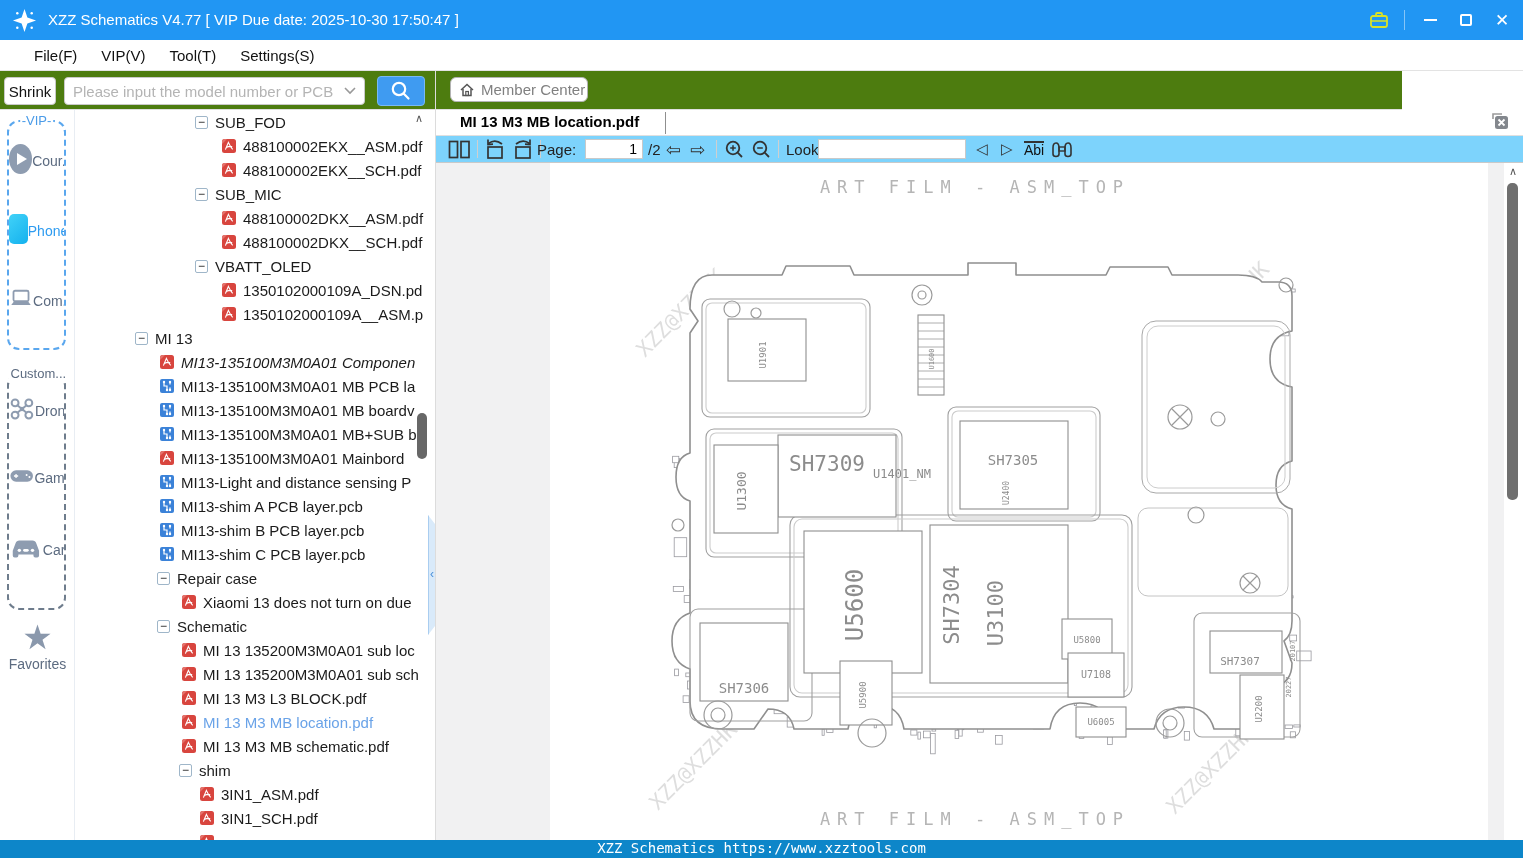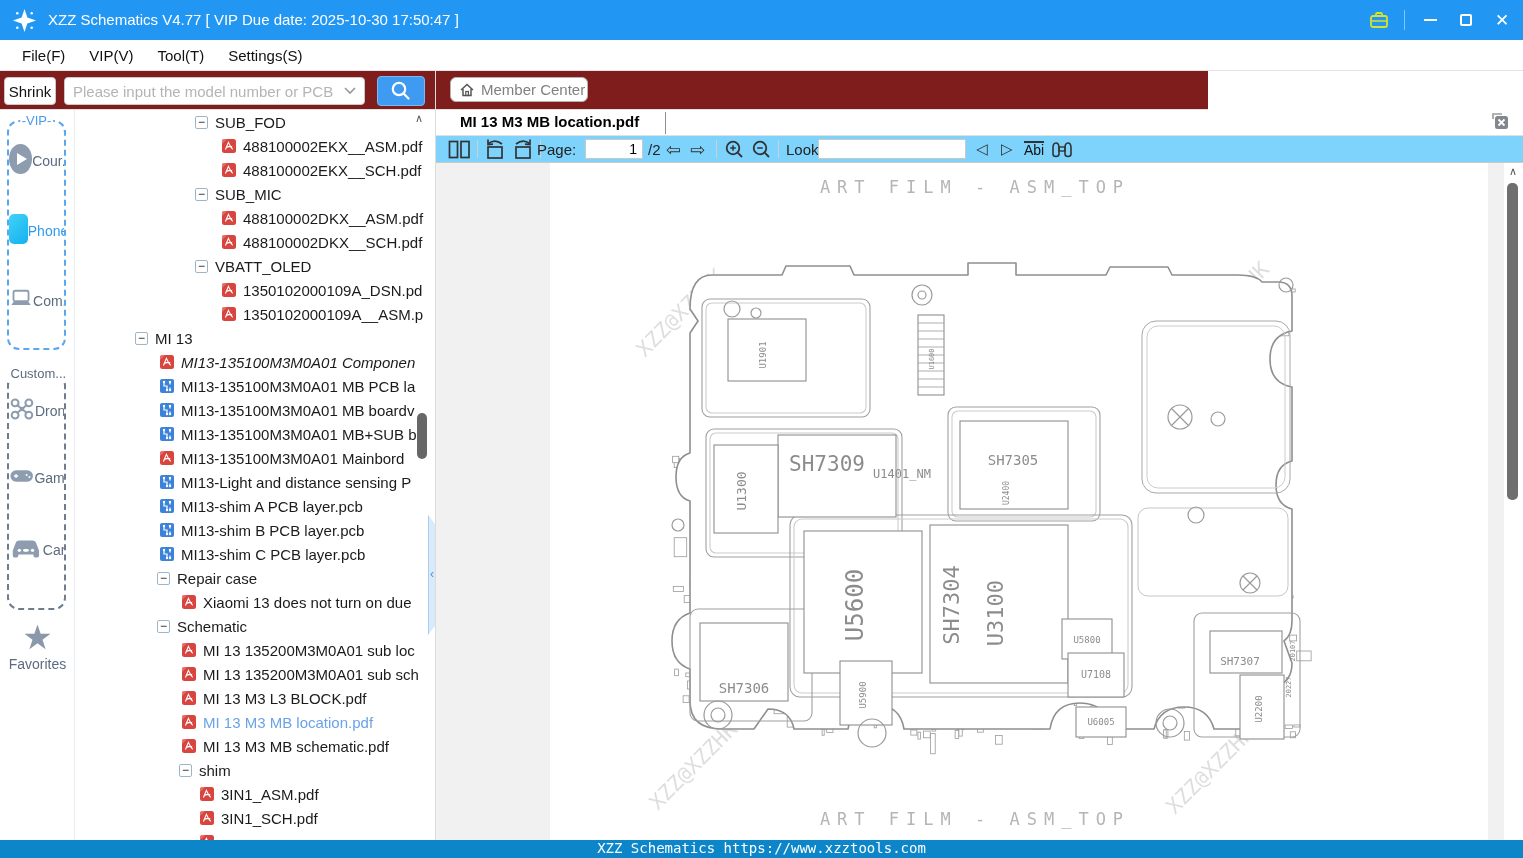--- a/index.html
+++ b/index.html
@@ -12,25 +12,25 @@
   #app-icon { position:absolute; left:12px; top:8px; width:25px; height:25px; }
   #title-text { position:absolute; left:48px; top:0; line-height:40px; color:#fff; font-size:15px; }
   #win-controls { position:absolute; right:10px; top:0; height:40px; display:flex; align-items:center; gap:14px; }
   .winbtn { width:22px; height:22px; display:flex; align-items:center; justify-content:center; color:#fff; }
   #titlebar-divider { width:1px; height:20px; background:rgba(255,255,255,.45); }
   #min-icon span { display:block; width:13px; height:2px; background:#fff; }
   #max-icon span { display:block; width:12px; height:12px; border:2px solid #fff; border-radius:2px; }
   #close-icon { font-size:17px; }
 
   
-  #menubar { position:absolute; left:0; top:40px; width:1523px; height:31px; background:#fff; border-bottom:1px solid #e3e3e3; display:flex; align-items:center; padding-left:20px; gap:20px; }
+  #menubar { position:absolute; left:0; top:40px; width:1523px; height:31px; background:#fff; border-bottom:1px solid #e3e3e3; display:flex; align-items:center; padding-left:32px; gap:20px; }
   .menu-item { font-size:15px; color:#111; padding:0 2px; }
 
   
-  #searchrow { position:absolute; left:0; top:71px; width:1208px; height:39px; background:#7f1d1d; border-bottom:1px solid #e0e0e0;padding-left:22px; }
+  #searchrow { position:absolute; left:0; top:71px; width:1402px; height:39px; background:#4d7c0f; border-bottom:1px solid #e0e0e0;padding-left:22px; }
   #shrink-btn { position:absolute; left:4px; top:6px; width:52px; height:28px; border:1px solid #c9c9c9; border-radius:4px; background:#fff; font-size:15px; color:#111; }
   #search-box { position:absolute; left:64px; top:6px; width:301px; height:28px; border:1px solid #c9c9c9; border-radius:4px; background:#fff; }
   #search-input { position:absolute; left:8px; top:1px; width:265px; height:24px; border:none; outline:none; font-size:15px; color:#333; font-family:"Liberation Sans",sans-serif; }
   #search-input::placeholder { color:#b4b4b4; }
   #search-chevron { position:absolute; right:8px; top:9px; }
   #search-btn { position:absolute; left:377px; top:5px; width:48px; height:30px; background:#3f9bf1; border:1px solid #79b9f5; border-radius:4px; display:flex; align-items:center; justify-content:center; }
   #member-btn { position:absolute; left:450px; top:6px; width:138px; height:25px; border:1px solid #b3b3b3; border-radius:6px; background:#fff; display:flex; align-items:center; gap:6px; padding-left:8px; }
   #member-label { font-size:15px; color:#808080; }
 
   

